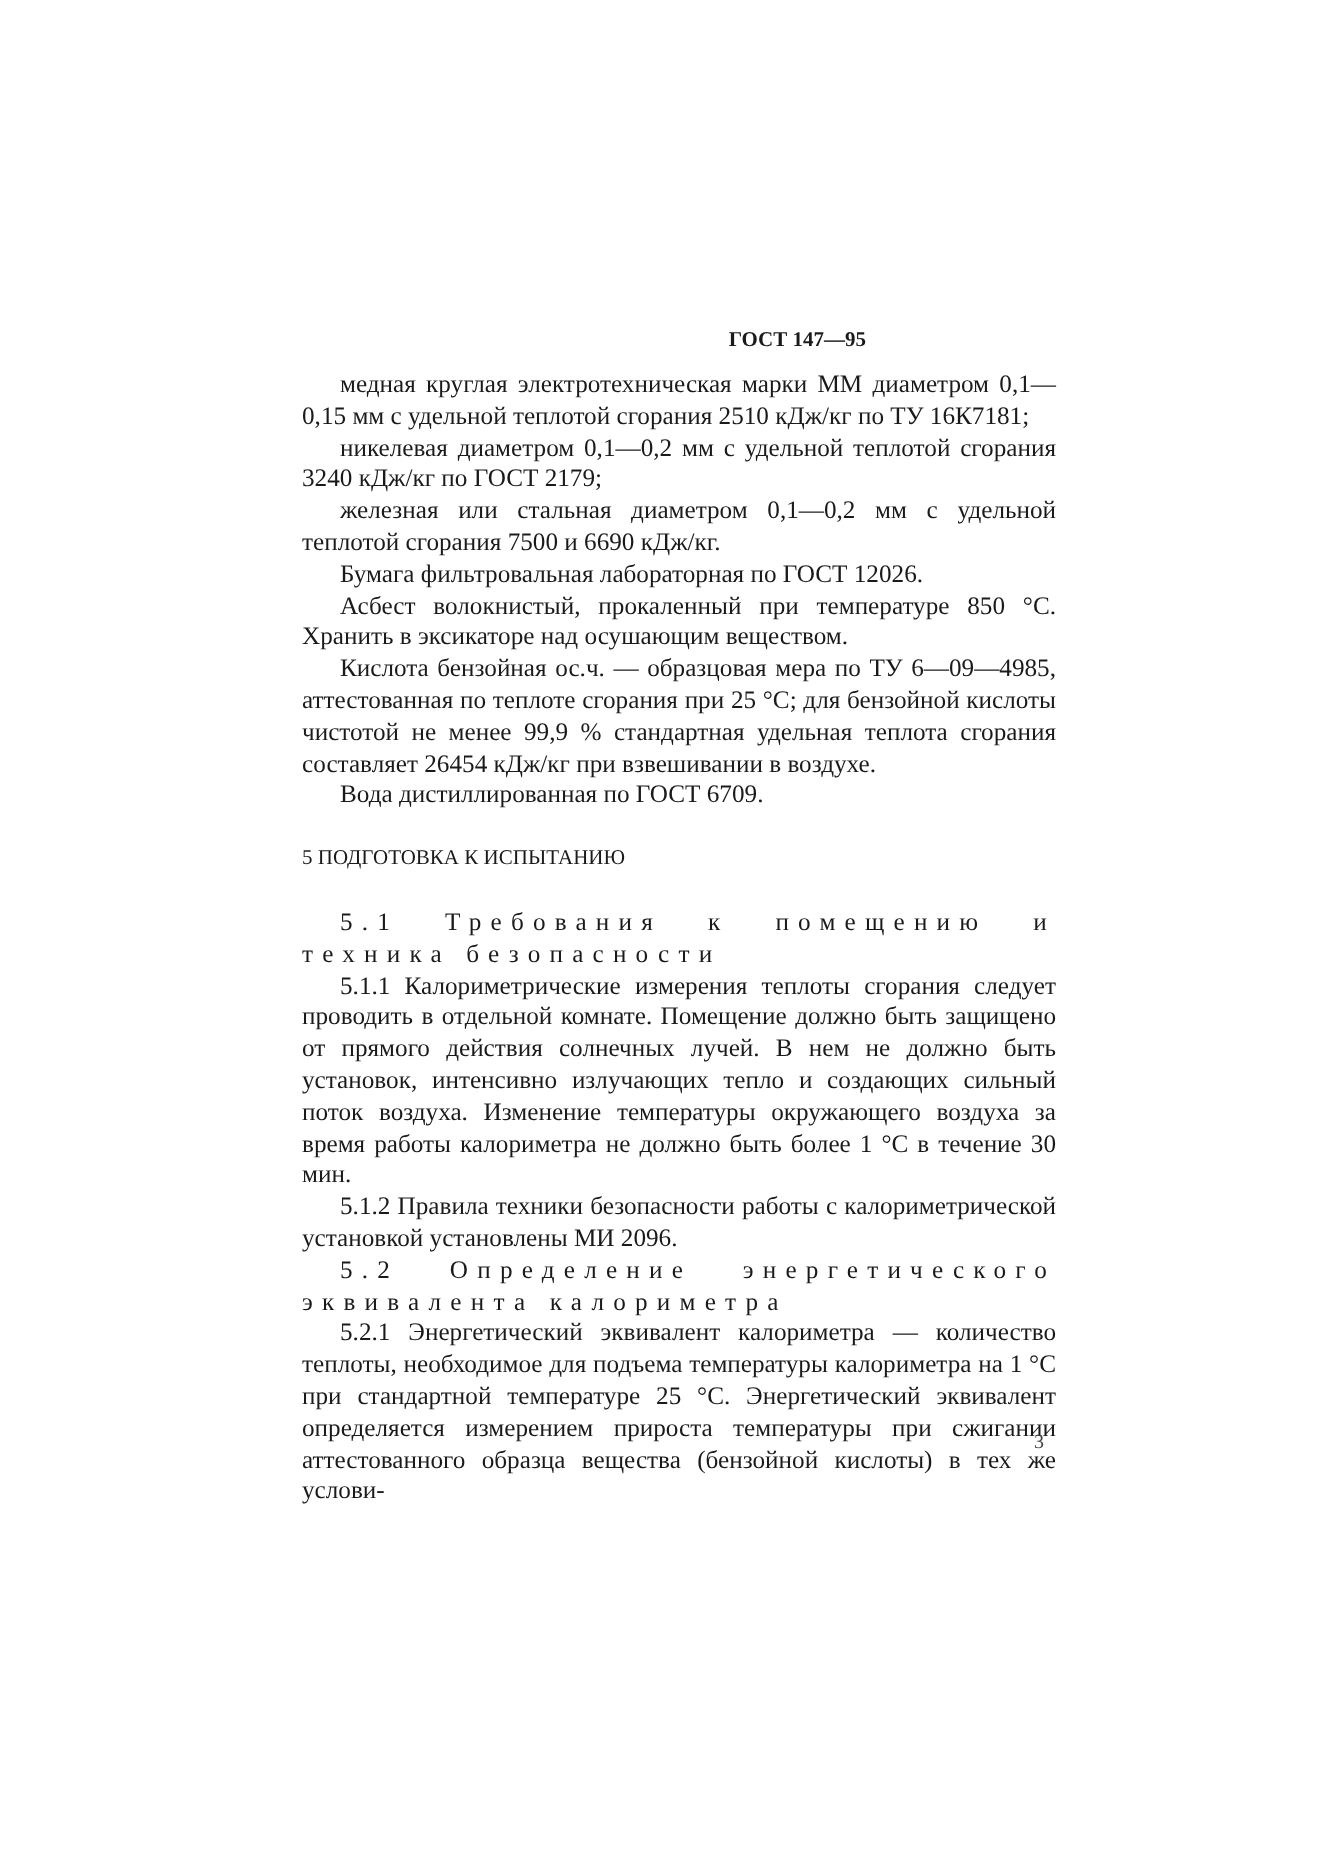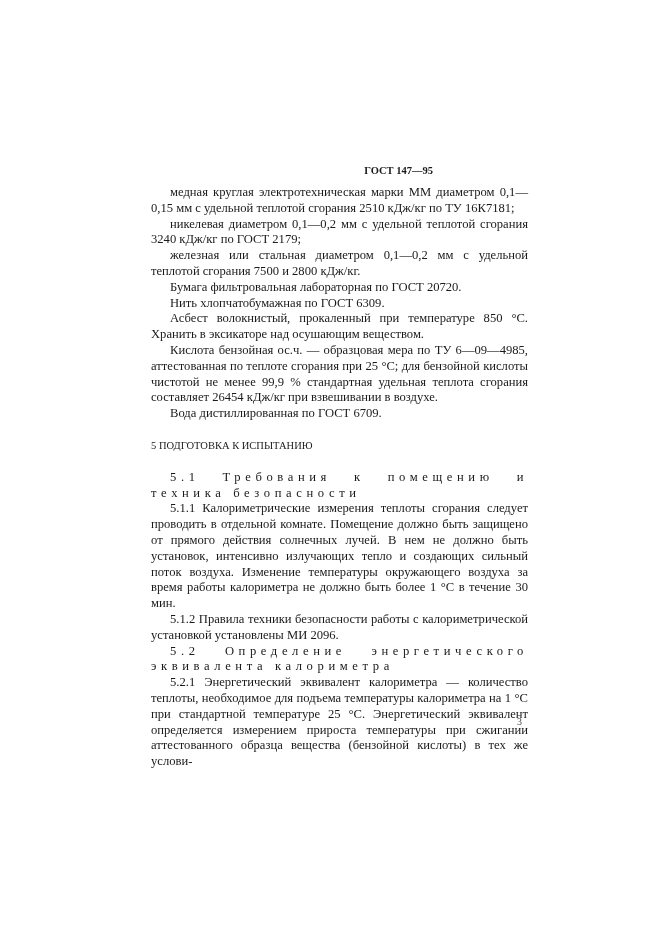--- a/index.html
+++ b/index.html
@@ -15,23 +15,22 @@
 </style>
 </head>
 <body>
 
 <div class="page">
   <div class="header">ГОСТ 147—95</div>
 
   <div class="body">
     <p>медная круглая электротехническая марки ММ диаметром 0,1—0,15 мм с удельной теплотой сгорания 2510 кДж/кг по ТУ 16К7181;</p>
     <p>никелевая диаметром 0,1—0,2 мм с удельной теплотой сгорания 3240 кДж/кг по ГОСТ 2179;</p>
-    <p>железная или стальная диаметром 0,1—0,2 мм с удельной теплотой сгорания 7500 и 2800 кДж/кг.</p>
-    <p>Бумага фильтровальная лабораторная по ГОСТ 20720.</p>
-    <p>Нить хлопчатобумажная по ГОСТ 6309.</p>
+    <p>железная или стальная диаметром 0,1—0,2 мм с удельной теплотой сгорания 7500 и 6690 кДж/кг.</p>
+    <p>Бумага фильтровальная лабораторная по ГОСТ 12026.</p>
     <p>Асбест волокнистый, прокаленный при температуре 850 °С. Хранить в эксикаторе над осушающим веществом.</p>
     <p>Кислота бензойная ос.ч. — образцовая мера по ТУ 6—09—4985, аттестованная по теплоте сгорания при 25 °С; для бензойной кислоты чистотой не менее 99,9 % стандартная удельная теплота сгорания составляет 26454 кДж/кг при взвешивании в воздухе.</p>
     <p>Вода дистиллированная по ГОСТ 6709.</p>
 
     <p class="section">5 ПОДГОТОВКА К ИСПЫТАНИЮ</p>
 
     <p class="sub">5.1 Требования к помещению и техника безопасности</p>
     <p>5.1.1 Калориметрические измерения теплоты сгорания следует проводить в отдельной комнате. Помещение должно быть защищено от прямого действия солнечных лучей. В нем не должно быть установок, интенсивно излучающих тепло и создающих сильный поток воздуха. Изменение температуры окружающего воздуха за время работы калориметра не должно быть более 1 °С в течение 30 мин.</p>
     <p>5.1.2 Правила техники безопасности работы с калориметрической установкой установлены МИ 2096.</p>
     <p class="sub">5.2 Определение энергетического эквивалента калориметра</p>

